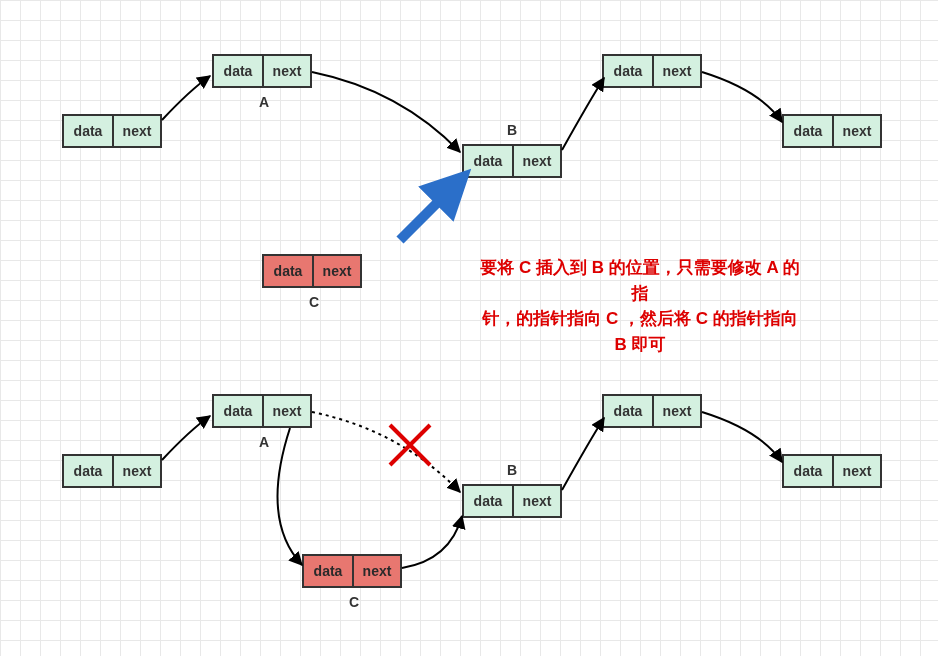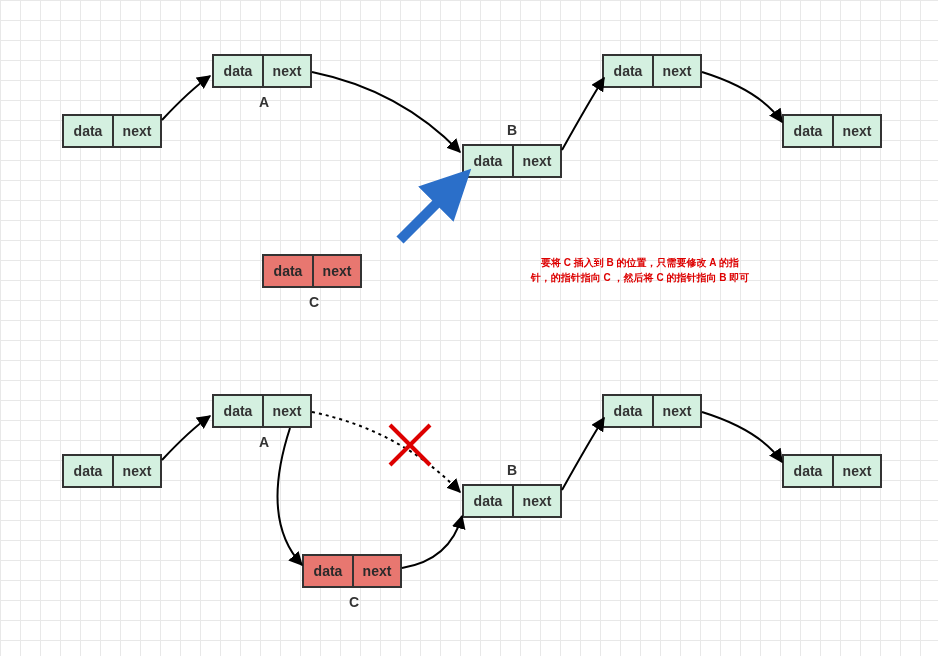--- a/index.html
+++ b/index.html
@@ -35,21 +35,21 @@
   .cell + .cell { border-left: 2px solid #333; }
   .label {
     position: absolute;
     font-weight: bold;
     font-size: 14px;
     color: #333;
     text-align: center;
   }
   .desc {
     position: absolute;
-    font-size: 10px;
+    font-size: 17px;
     color: #d00;
     font-weight: bold;
     line-height: 1.5;
     text-align: center;
   }
   svg.overlay {
     position: absolute;
     top: 0; left: 0;
     width: 938px;
     height: 656px;

